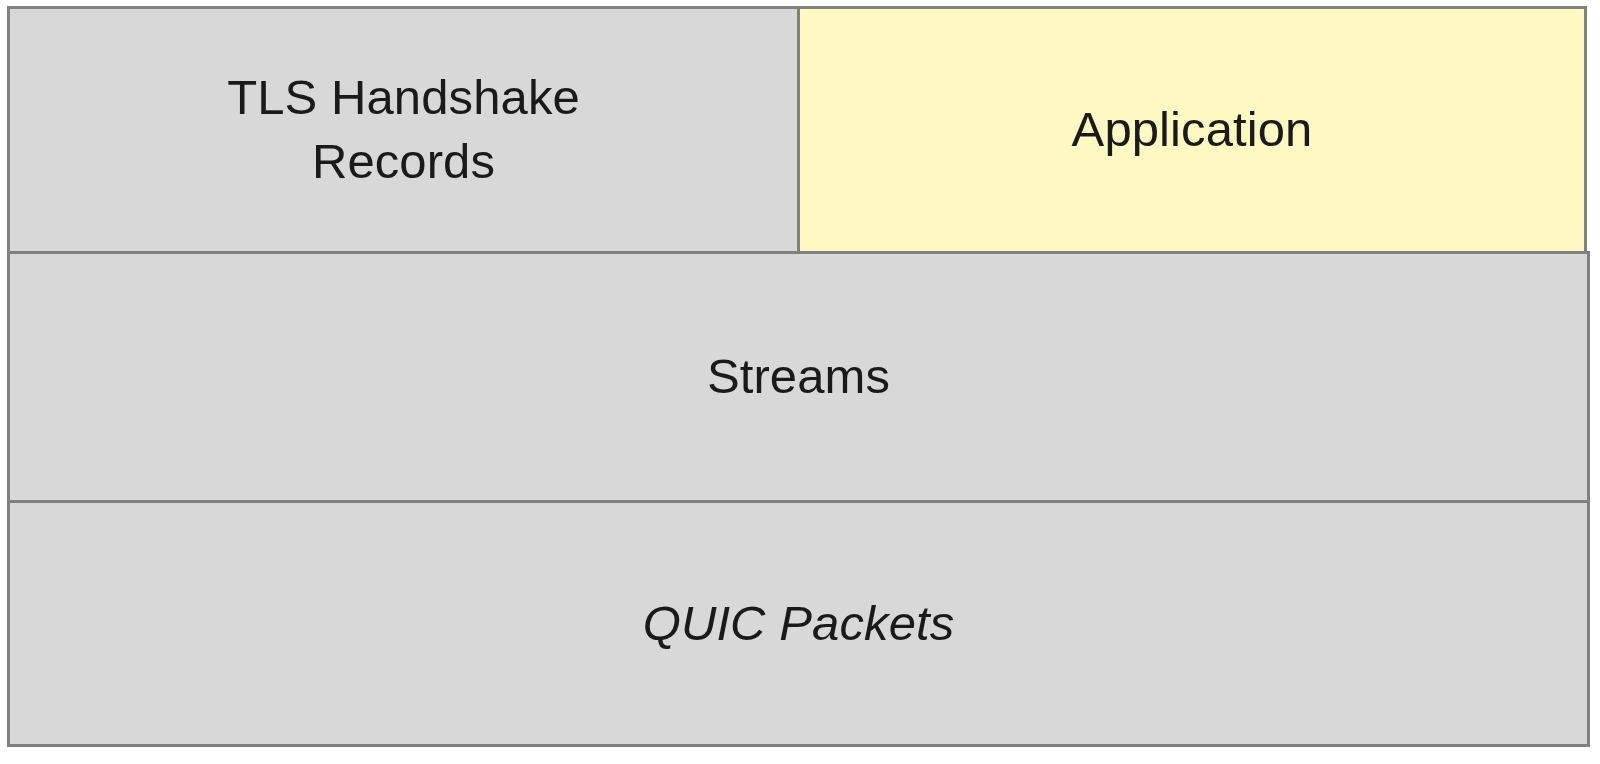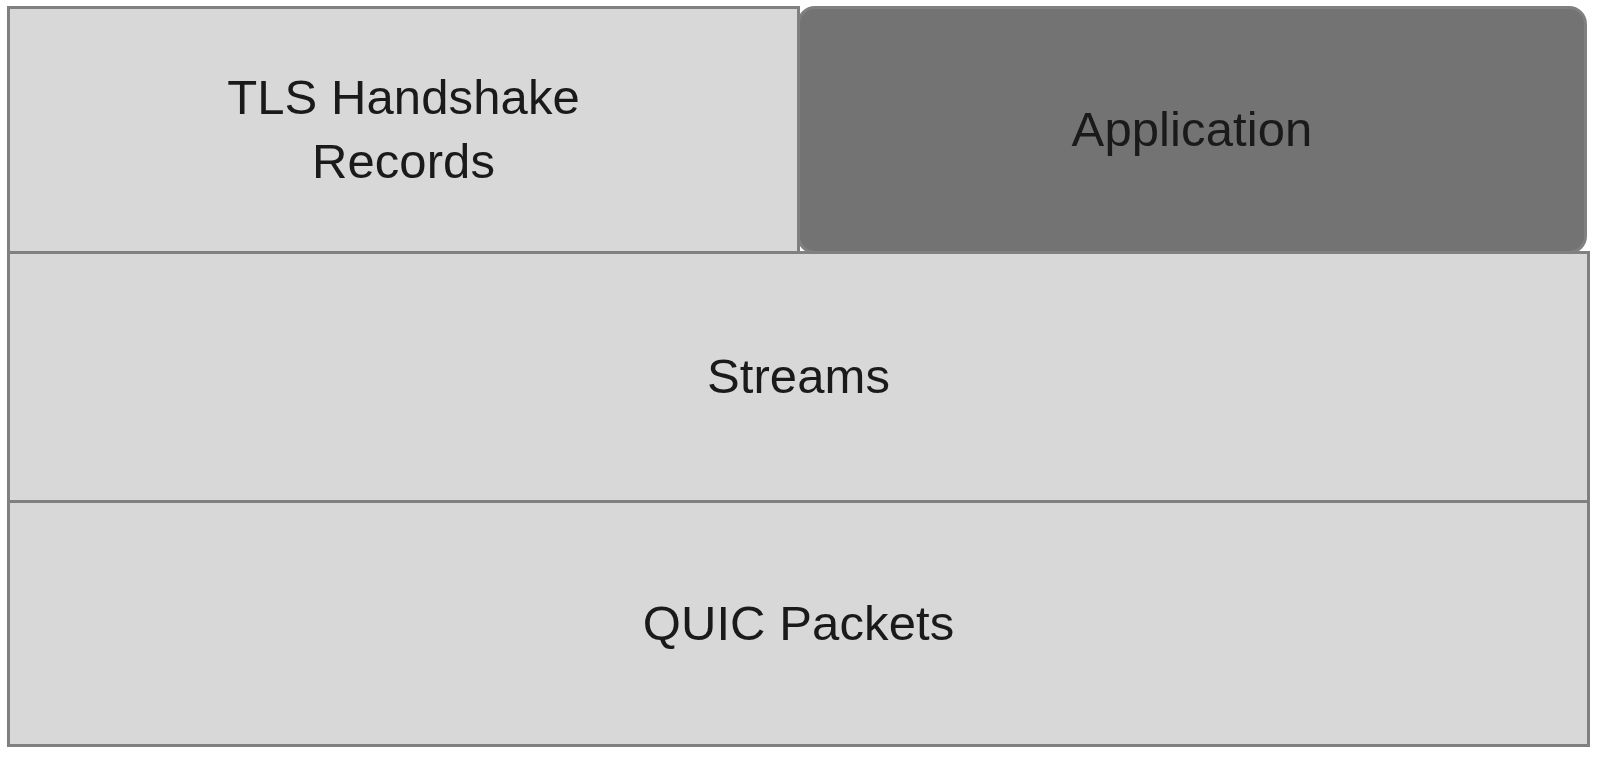--- a/index.html
+++ b/index.html
@@ -59,34 +59,33 @@
     font-weight: 400;
   }
 
   
   .cell-tls {
     width: 793px;
     background: #d8d8d8;
   }
   .cell-app {
     width: 790px;
-    background: #737373;
+    background: #fef9c3;
     margin-left: -3px;
-    border-radius: 18px;
   }
   .cell-streams {
     width: 1583px;
     background: #d8d8d8;
   }
   .cell-quic {
     width: 1583px;
     background: #d8d8d8;
   }
   .row-mid    { margin-top: -3px; }
-  .row-bottom { margin-top: -3px; }
+  .row-bottom { margin-top: -3px; font-style: italic; }
 
   .cell-label {
     display: block;
     padding: 0 14px;
     white-space: pre-line;
   }
 </style>
 </head>
 <body>
 

